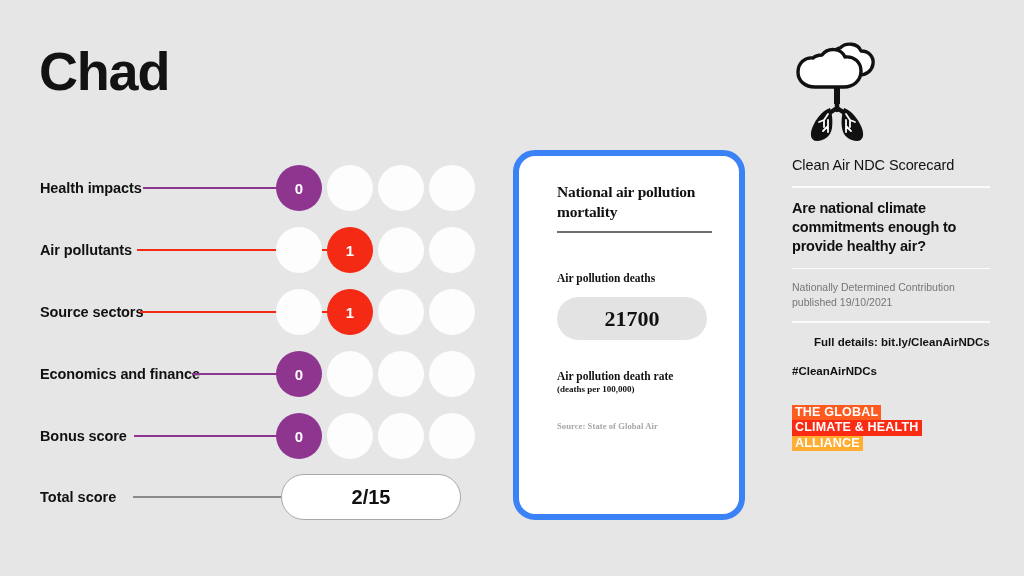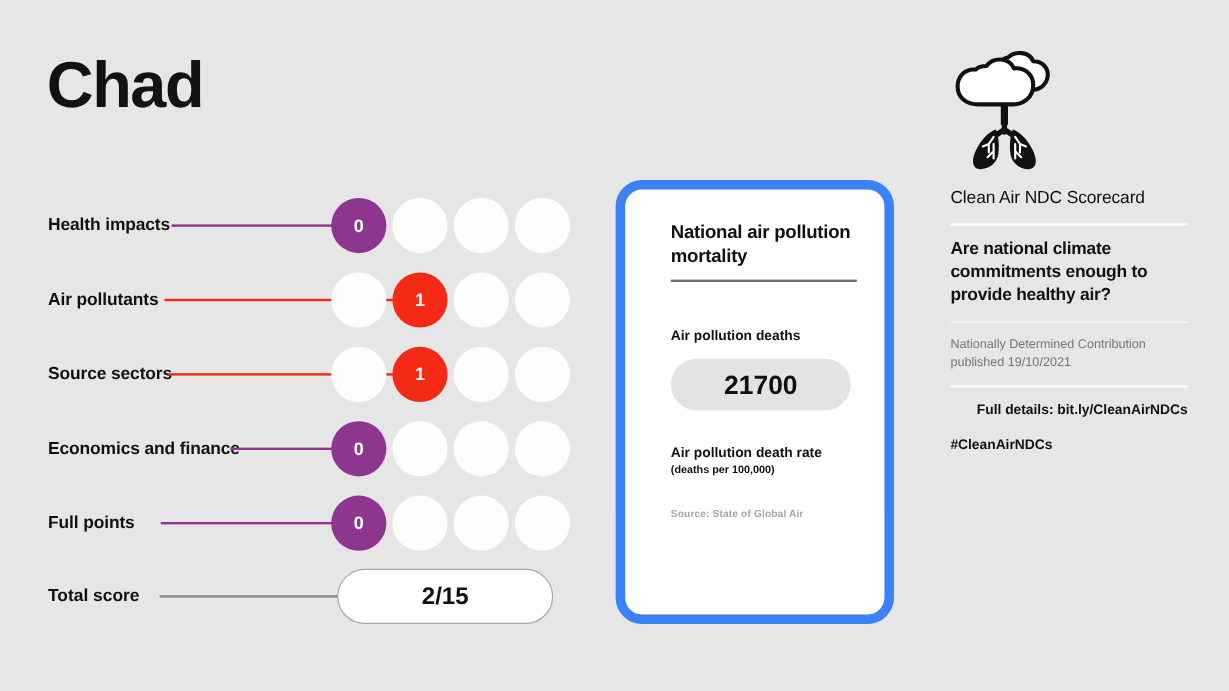--- a/index.html
+++ b/index.html
@@ -141,23 +141,24 @@
   }
 
   
   #mortality-card {
     position: absolute;
     left: 513px;
     top: 150px;
     width: 232px;
     height: 370px;
     background: #ffffff;
-    border: 8px solid #3b82f6;
+    border: 6px solid #3b82f6;
     border-radius: 22px;
     padding: 26px 26px 0 38px;
+    font-family: Liberation Serif, serif;
   }
 
   #card-title {
     font-size: 15.5px;
     font-weight: bold;
     line-height: 1.3;
     color: #111;
     letter-spacing: -0.2px;
   }
 
@@ -326,21 +327,21 @@
       <div class="row-label">Economics and finance</div>
       <div class="connector" style="left: 192px; width: 96px; background: rgb(142, 53, 144);"></div>
       <div class="dots">
         <div class="dot filled-purple">0</div>
         <div class="dot"></div>
         <div class="dot"></div>
         <div class="dot"></div>
       </div>
     </div>
     <div class="score-row" style="top: 248px;">
-      <div class="row-label">Full points</div>
+      <div class="row-label">Bonus score</div>
       <div class="connector" style="left: 134px; width: 154px; background: rgb(142, 53, 144);"></div>
       <div class="dots">
         <div class="dot filled-purple">0</div>
         <div class="dot"></div>
         <div class="dot"></div>
         <div class="dot"></div>
       </div>
     </div>
     <div id="total-row">
       <div id="total-label">Total score</div>
@@ -390,13 +391,18 @@
 
   <div id="brand-name">Clean Air NDC Scorecard</div>
   <div class="sidebar-divider"></div>
   <div id="tagline">Are national climate commitments enough to provide healthy air?</div>
   <div class="sidebar-divider"></div>
   <div id="ndc-meta">Nationally Determined Contribution published 19/10/2021</div>
   <div class="sidebar-divider"></div>
   <div id="full-details">Full details: bit.ly/CleanAirNDCs</div>
   <div id="hashtag">#CleanAirNDCs</div>
 
+  <div id="gcha-logo">
+    <span class="gcha-line" id="gcha-l1" style="background: rgb(255, 90, 31);">THE GLOBAL</span>
+    <span class="gcha-line" id="gcha-l2" style="background: rgb(251, 42, 19);">CLIMATE &amp; HEALTH</span>
+    <span class="gcha-line" id="gcha-l3" style="background: rgb(255, 173, 51);">ALLIANCE</span>
+  </div>
 </div>
 
 </body></html>

